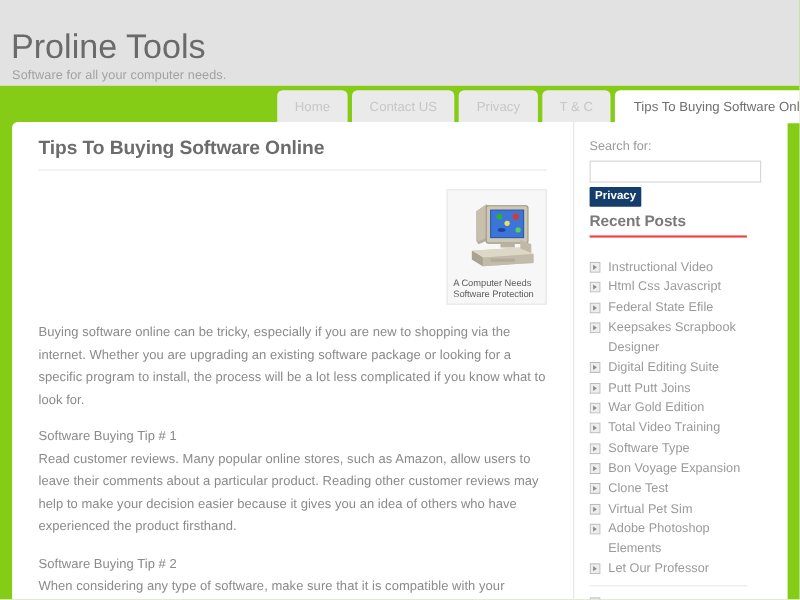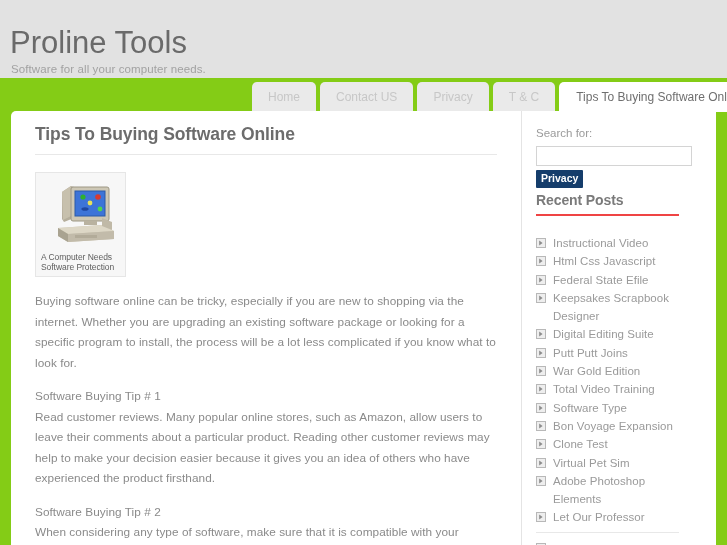--- a/index.html
+++ b/index.html
@@ -111,21 +111,21 @@
     font-size: 17.5px;
     font-weight: bold;
     color: #6c6c6c;
     letter-spacing: -0.1px;
     border-bottom: 1px solid #e8e8e8;
   }
 
   .figure-wrap {
     margin: 17px 0 0 0;
     display: flex;
-    justify-content: flex-start;
+    justify-content: flex-end;
   }
   .figure-box {
     width: 91px;
     background: #f7f7f7;
     border: 1px solid #e6e6e6;
     padding: 4px 3px 3px 3px;
     box-sizing: border-box;
     text-align: center;
   }
   .figure-img {

